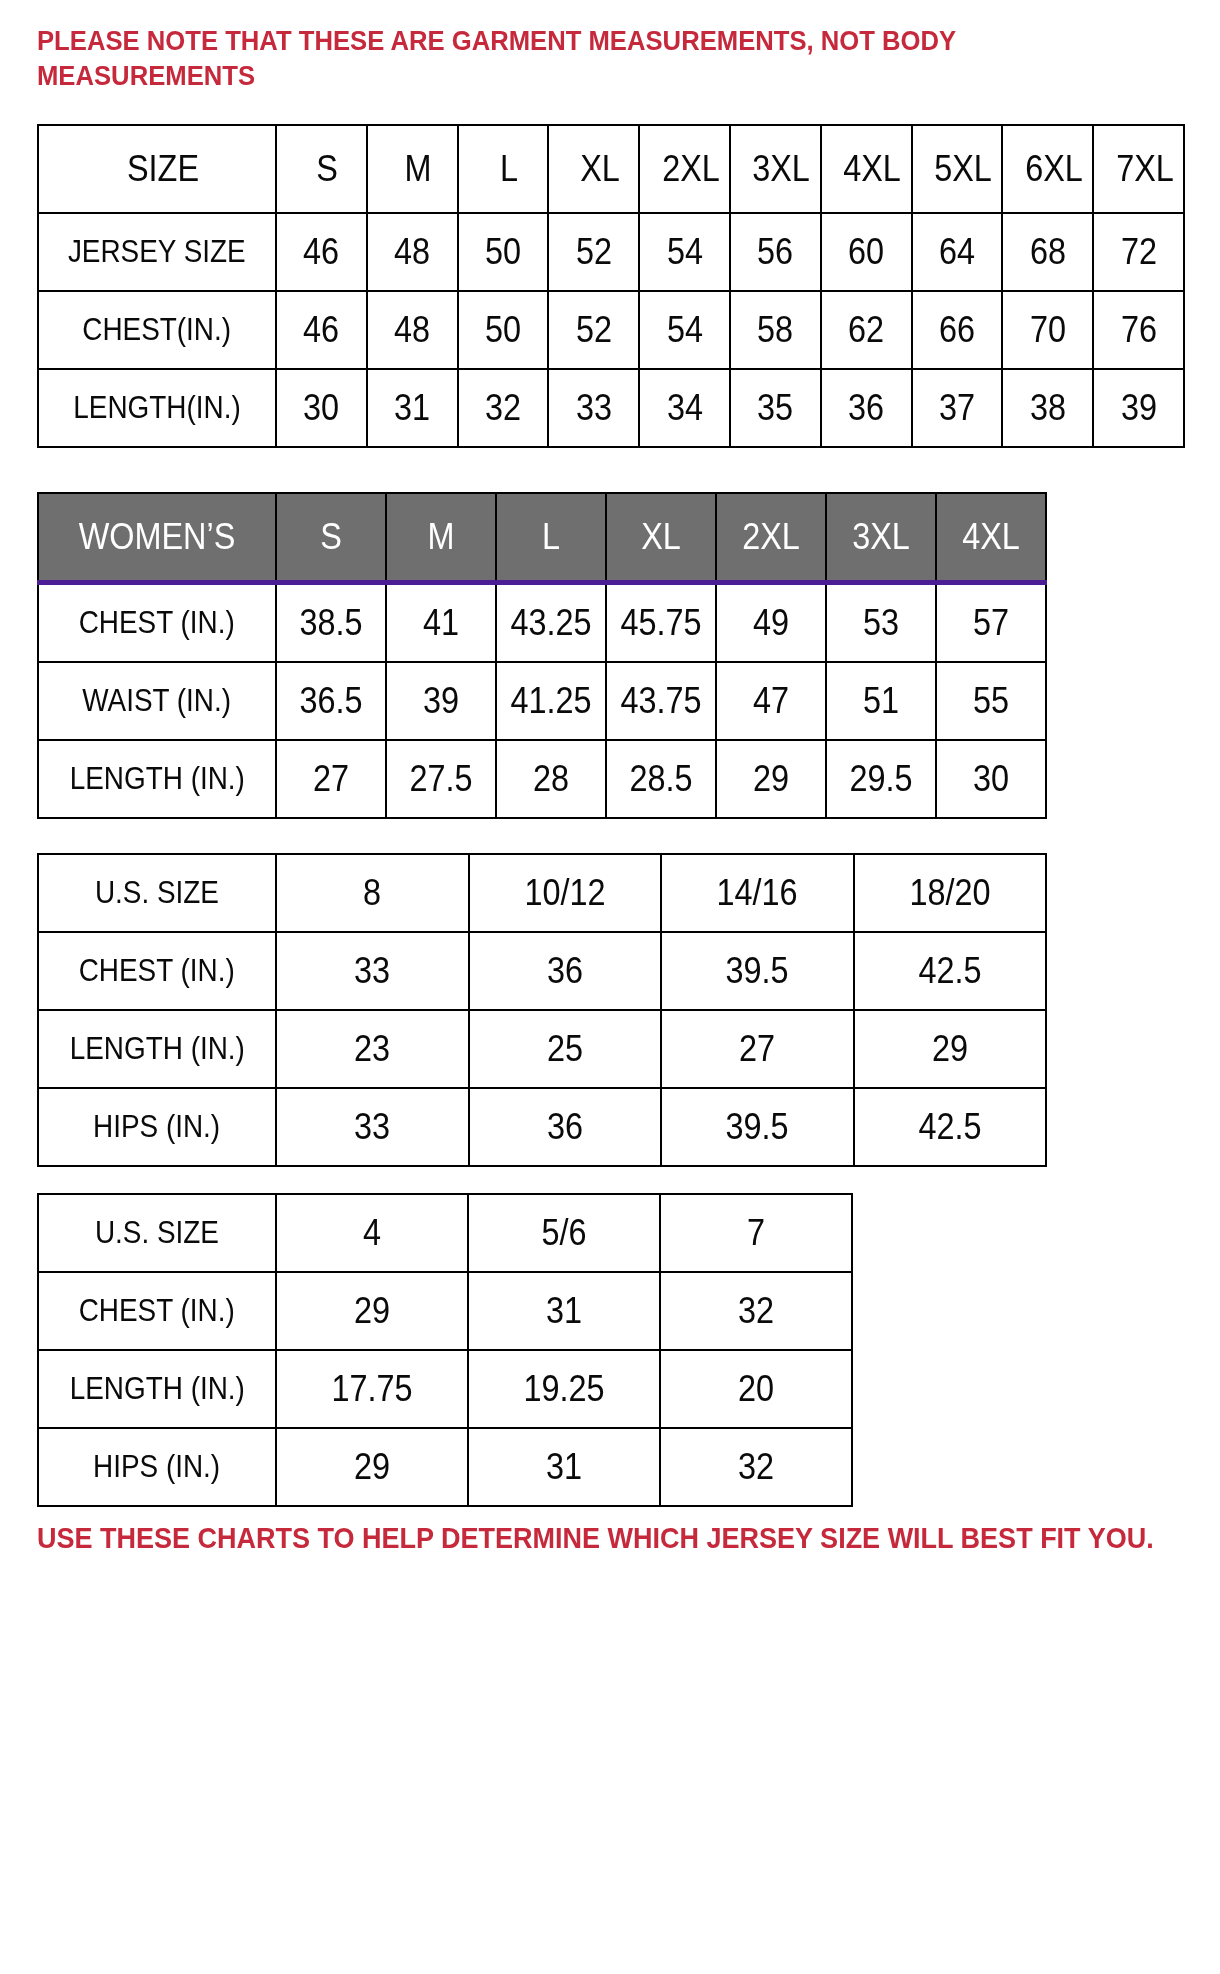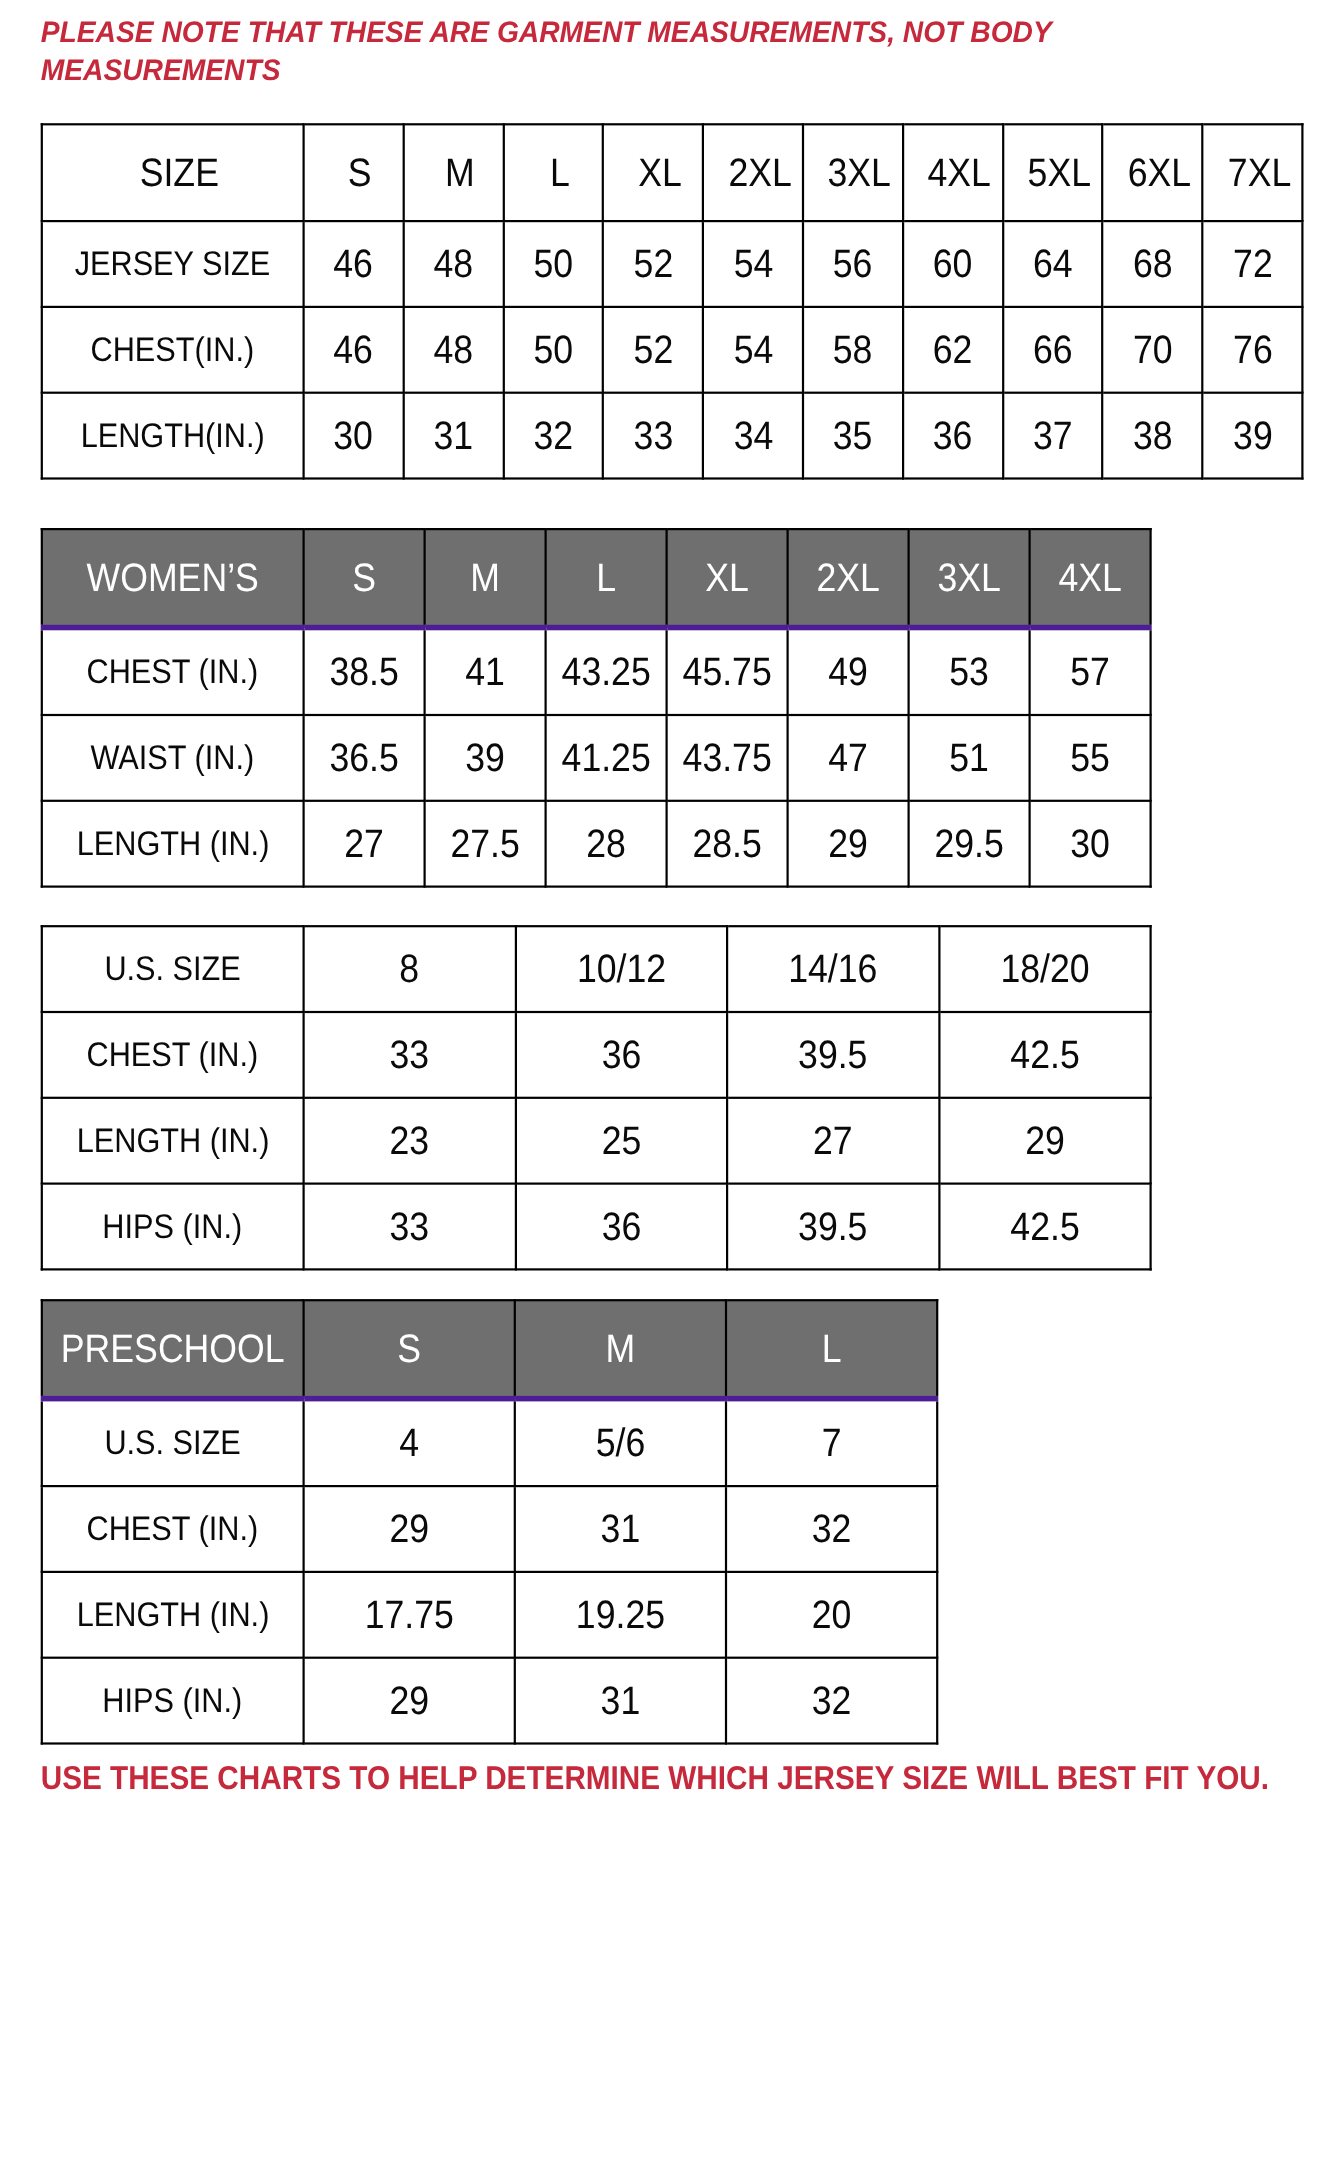--- a/index.html
+++ b/index.html
@@ -10,21 +10,21 @@
   .page{padding:12px 0 0 37px;}
 
   
   .page-title{margin:0;line-height:1;white-space:nowrap;}
   .title-text{
     display:inline-block;font-size:76px;font-weight:bold;letter-spacing:0;
     transform:scaleX(0.68);transform-origin:0 50%;white-space:nowrap;color:#070707;
   }
 
   
-  .note{font-style:italic;}
+  .note{margin-top:12px;}
   .note-text{
     display:inline-block;max-width:1000px;font-size:27px;font-weight:bold;
     line-height:1.3;color:#C5293B;transform:scaleX(0.95);transform-origin:0 0;
   }
 
   
   .section-mens{margin-top:30px;}
   .section-womens{margin-top:44px;}
   .section-boys{margin-top:34px;}
   .section-preschool{margin-top:26px;}
@@ -236,26 +236,20 @@
 
   <div class="section-preschool">
       <table class="sizing-table" style="width: 814px;">
         <colgroup>
           <col style="width: 238px;">
           <col style="width: 192px;">
           <col style="width: 192px;">
           <col style="width: 192px;">
         </colgroup>
         <tbody>
-          <tr class="gray-head">
-            <td><span class="cx colh">PRESCHOOL</span></td>
-            <td><span class="cx colh">S</span></td>
-            <td><span class="cx colh">M</span></td>
-            <td><span class="cx colh">L</span></td>
-          </tr>
           <tr class="data-row">
             <td><span class="cx lbl">U.S. SIZE</span></td>
             <td><span class="cx val">4</span></td>
             <td><span class="cx val">5/6</span></td>
             <td><span class="cx val">7</span></td>
           </tr>
           <tr class="data-row">
             <td><span class="cx lbl">CHEST (IN.)</span></td>
             <td><span class="cx val">29</span></td>
             <td><span class="cx val">31</span></td>

